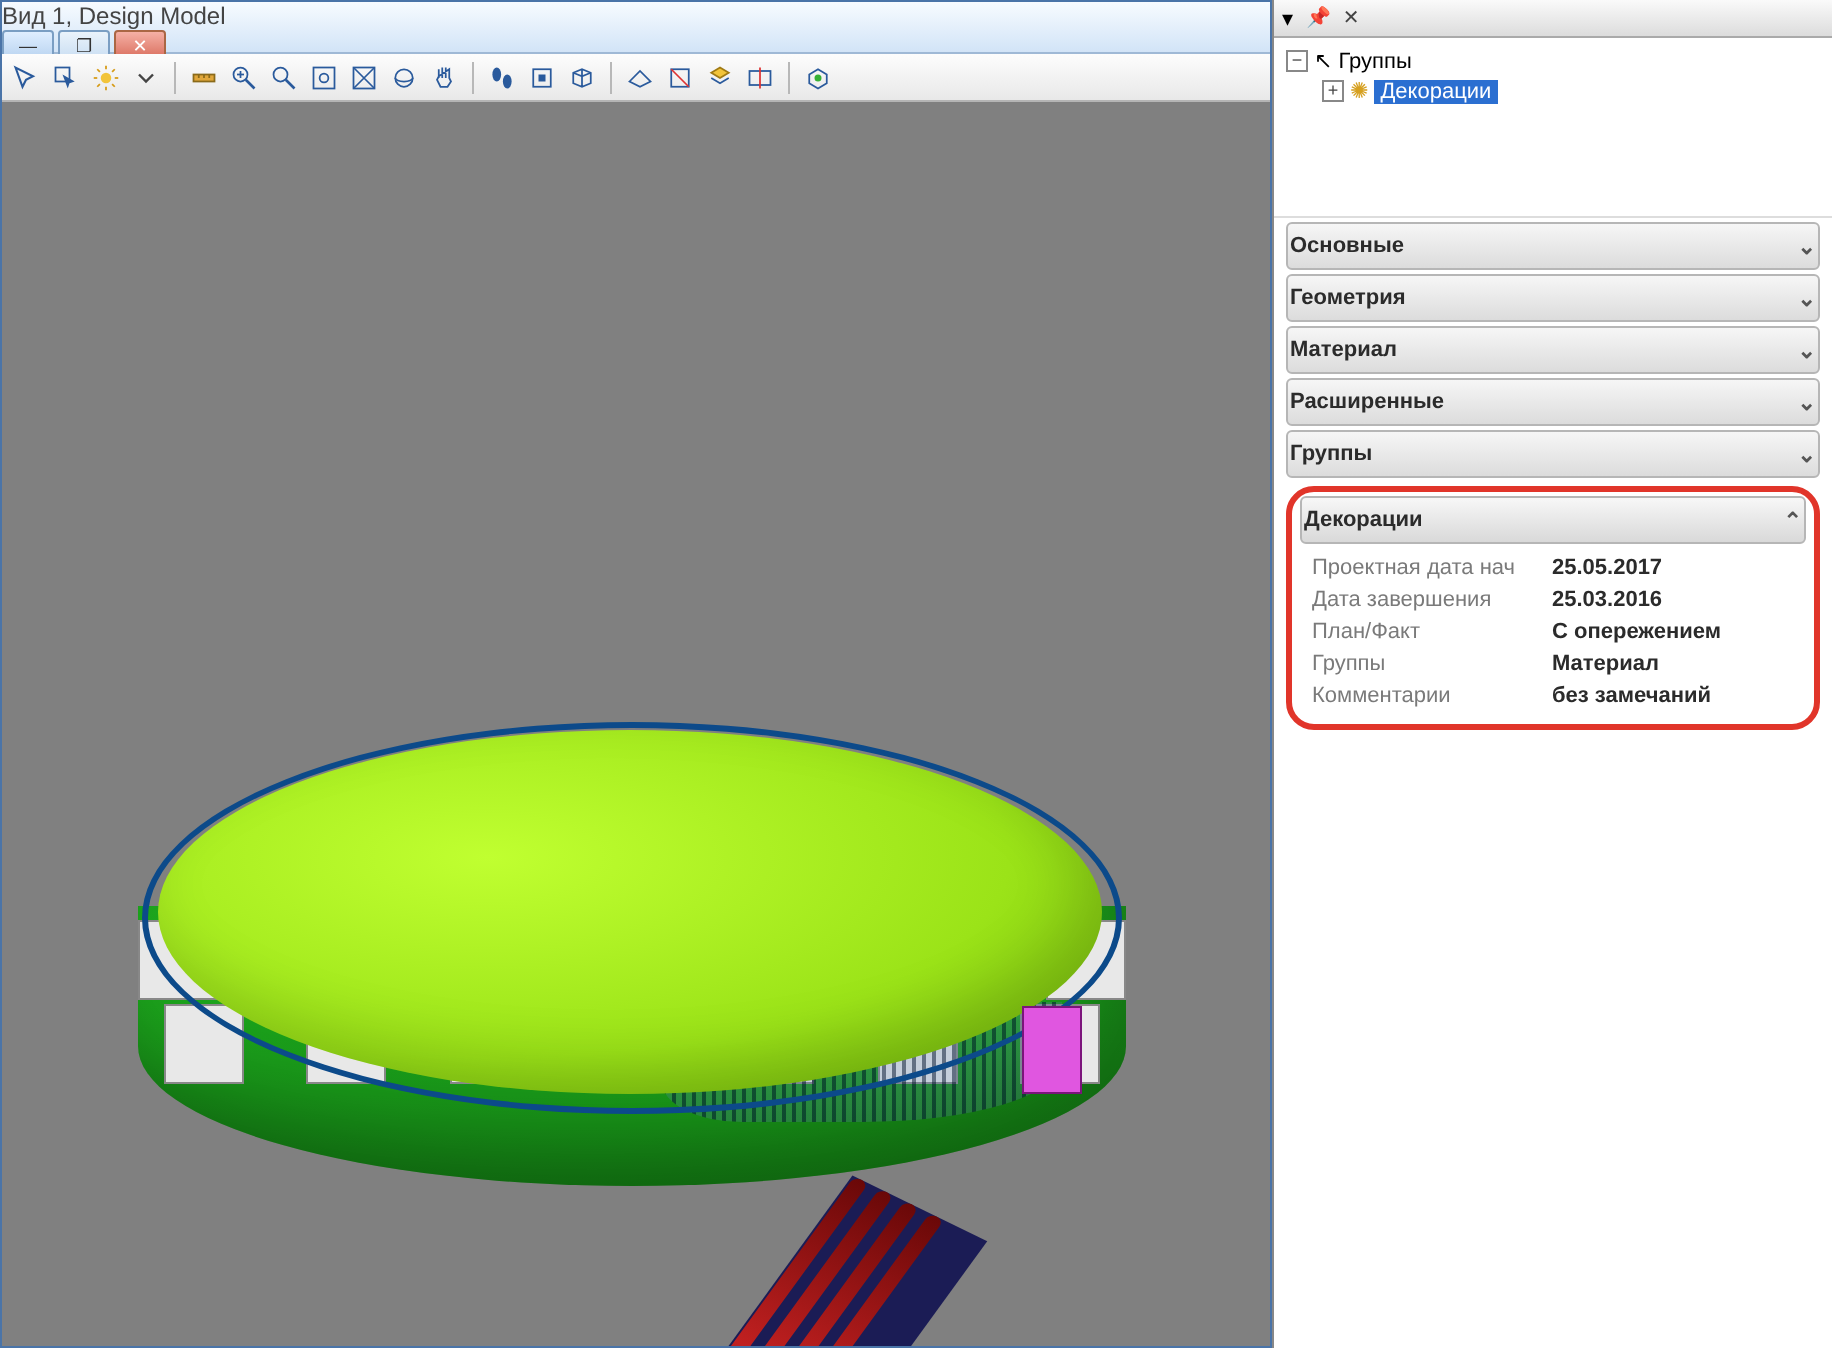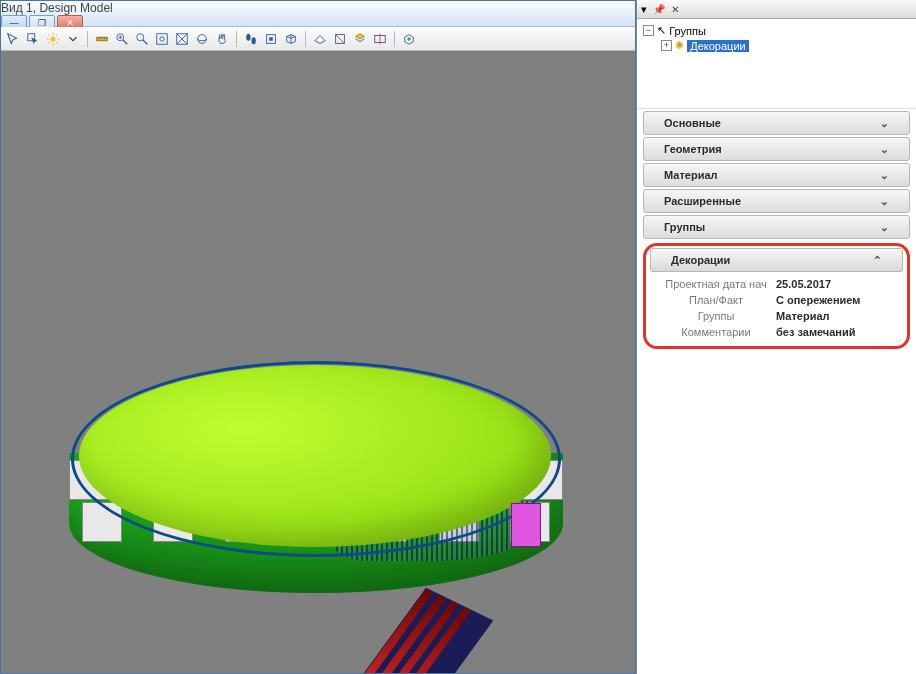--- a/index.html
+++ b/index.html
@@ -34,27 +34,27 @@
 
   .right-pane { width: 280px; height: 674px; display:flex; flex-direction:column; border-left:1px solid #888;}
   .info-header { height: 19px; background: linear-gradient(#fafafa,#dcdcdc); border-bottom:1px solid #aaa; display:flex; align-items:center; padding:0 4px; font-size:11px;}
   .info-header .title { flex:1; }
   .info-header .pin, .info-header .x { width:14px; height:14px; display:flex; align-items:center; justify-content:center; font-size:10px; color:#444; margin-left:2px; border:1px solid transparent;}
   .tree { padding: 4px 6px; background:#fff; height:90px; border-bottom:1px solid #ddd;}
   .tree-row { display:flex; align-items:center; padding:1px 0; font-size:11px; gap:3px;}
   .tree-row .tw { width:11px; height:11px; border:1px solid #888; display:flex; align-items:center; justify-content:center; font-size:9px; line-height:1; color:#444; background:#fff;}
   .sel { background:#2b6fd1; color:#fff; padding:0 3px;}
   .accordion { background:#fff;}
-  .acc-item { height:24px; margin:2px 6px; background: linear-gradient(#f6f6f6,#dcdcdc); border:1px solid #b6b6b6; border-radius:3px; display:flex; align-items:center; padding:0 20px; font-weight:bold; color:#2b2b2b; font-size:11px;}
+  .acc-item { height:24px; margin:2px 6px; background: linear-gradient(#f6f6f6,#dcdcdc); border:1px solid #b6b6b6; border-radius:3px; display:flex; align-items:center; padding:0 1px; font-weight:bold; color:#2b2b2b; font-size:11px;}
   .acc-item .chev { margin-left:auto; color:#555; }
   .highlight-group { margin:4px 6px 0; border:3px solid #e1352a; border-radius:14px; padding-bottom:6px;}
   .highlight-group .acc-item { margin:2px 4px 4px; background: linear-gradient(#f7f7f7,#d9d9d9);}
   .prop-grid { margin: 0 10px;}
   .prop-row { display:flex; padding:2px 0; font-size:11px;}
-  .prop-label { width: 120px; color:#7a7a7a; white-space: nowrap; overflow:hidden;text-align:center;}
+  .prop-label { width: 120px; color:#7a7a7a; white-space: nowrap; overflow:hidden;}
   .prop-value { font-weight:bold; color:#2b2b2b; white-space:nowrap;}
 </style>
 </head>
 <body>
 
 <div class="app">
 
   <div class="left-pane">
     <div class="title-bar">
       <div class="title-icon"></div>
@@ -276,20 +276,24 @@
         <div class="acc-item">
             <span>Декорации</span>
             <span class="chev">⌃</span>
           </div>
         <div class="prop-grid">
           <div class="prop-row">
               <span class="prop-label">Проектная дата нач</span>
               <span class="prop-value">25.05.2017</span>
             </div>
           <div class="prop-row">
+              <span class="prop-label">Дата завершения</span>
+              <span class="prop-value">25.03.2016</span>
+            </div>
+          <div class="prop-row">
               <span class="prop-label">План/Факт</span>
               <span class="prop-value">С опережением</span>
             </div>
           <div class="prop-row">
               <span class="prop-label">Группы</span>
               <span class="prop-value">Материал</span>
             </div>
           <div class="prop-row">
               <span class="prop-label">Комментарии</span>
               <span class="prop-value">без замечаний</span>

